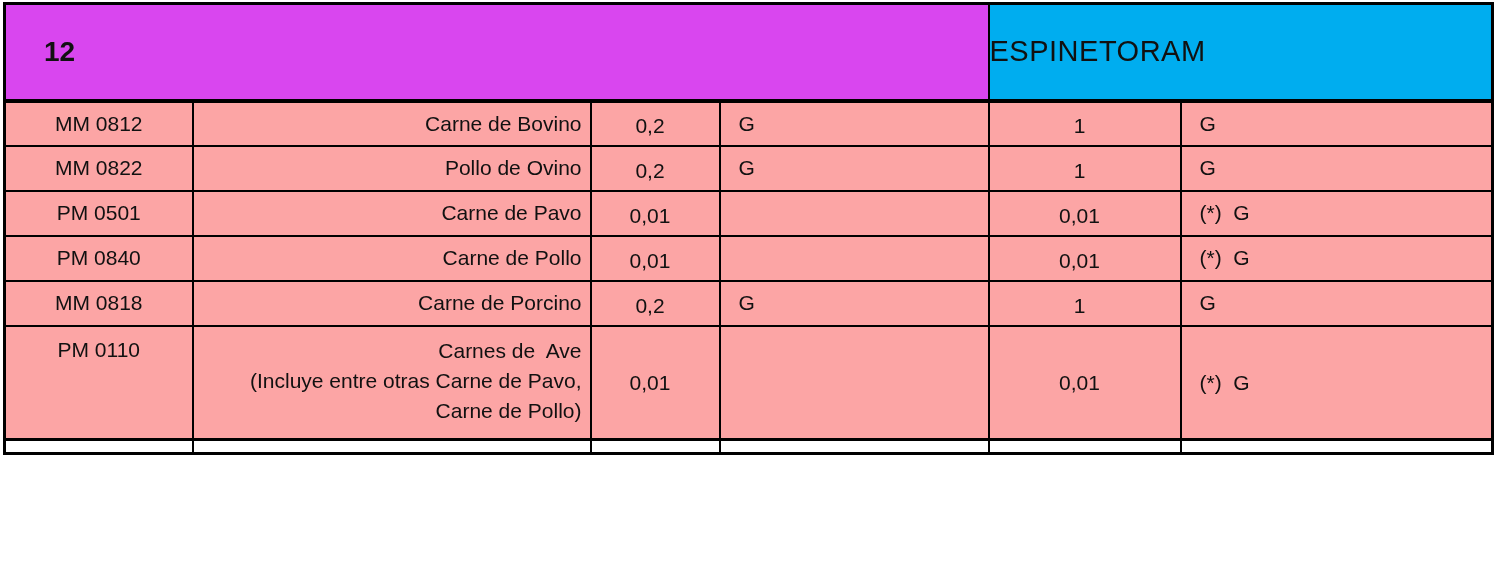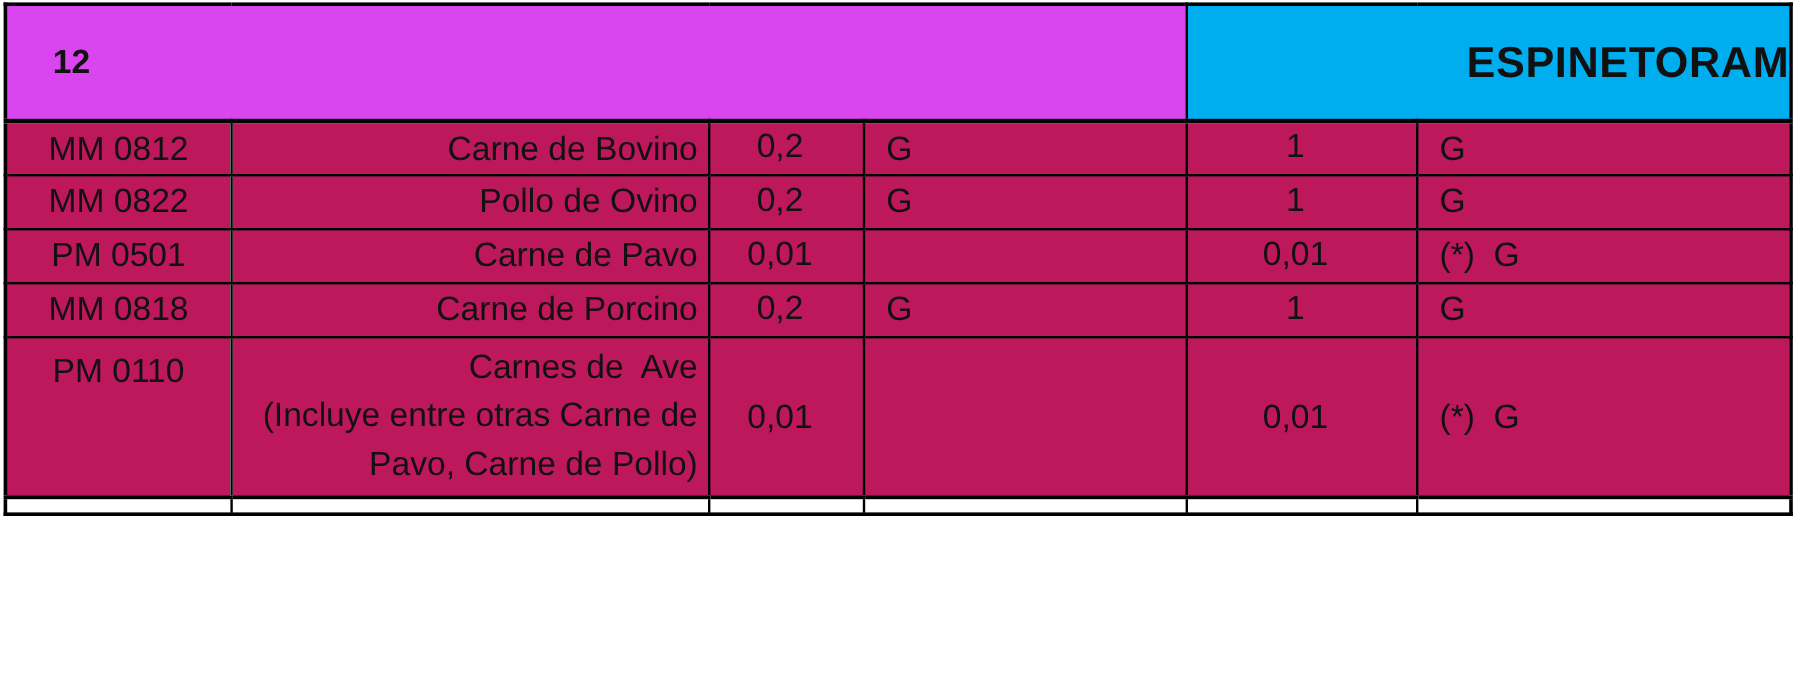--- a/index.html
+++ b/index.html
@@ -36,43 +36,43 @@
     border-bottom: 4px solid var(--border);
     vertical-align: middle;
     font-size: 28px;
     font-weight: bold;
     padding-left: 38px;
   }
   td.band-right {
     background: var(--banner);
     border-bottom: 4px solid var(--border);
     vertical-align: middle;
-    text-align: right;
-    font-size: 36px;
-    font-weight: bold;
+    text-align: left;
+    font-size: 29px;
+    font-weight: normal;
     letter-spacing: 0.5px;
   }
   
   tr.hdr-row { height: 103px; }
   th.hdr {
     background: var(--header-fill);
     border-bottom: 4px solid var(--border);
     vertical-align: middle;
     text-align: center;
     font-size: 27px;
     font-weight: bold;
     white-space: pre-line;
     line-height: 1.28;
   }
   
   tr.data-row { height: 45px; }
   tr.data-row.row-tall { height: 114px; }
   td.cell {
-    background: #be185d;
-    font-size: 28px;
+    background: #fca5a5;
+    font-size: 21px;
     line-height: 1.2;
   }
   td.c-code {
     text-align: center;
     vertical-align: middle;
   }
   td.c-alimento {
     text-align: right;
     vertical-align: middle;
     padding-left: 12px;
@@ -134,20 +134,28 @@
         </tr>
         <tr class="data-row">
           <td class="cell c-code">PM 0501</td>
           <td class="cell c-alimento">Carne de Pavo</td>
           <td class="cell c-num">0,01</td>
           <td class="cell c-obs"></td>
           <td class="cell c-num">0,01</td>
           <td class="cell c-obs">(*)  G</td>
         </tr>
         <tr class="data-row">
+          <td class="cell c-code">PM 0840</td>
+          <td class="cell c-alimento">Carne de Pollo</td>
+          <td class="cell c-num">0,01</td>
+          <td class="cell c-obs"></td>
+          <td class="cell c-num">0,01</td>
+          <td class="cell c-obs">(*)  G</td>
+        </tr>
+        <tr class="data-row">
           <td class="cell c-code">MM 0818</td>
           <td class="cell c-alimento">Carne de Porcino</td>
           <td class="cell c-num">0,2</td>
           <td class="cell c-obs">G</td>
           <td class="cell c-num">1</td>
           <td class="cell c-obs">G</td>
         </tr>
         <tr class="data-row row-tall">
           <td class="cell c-code">PM 0110</td>
           <td class="cell c-alimento">Carnes de  Ave

